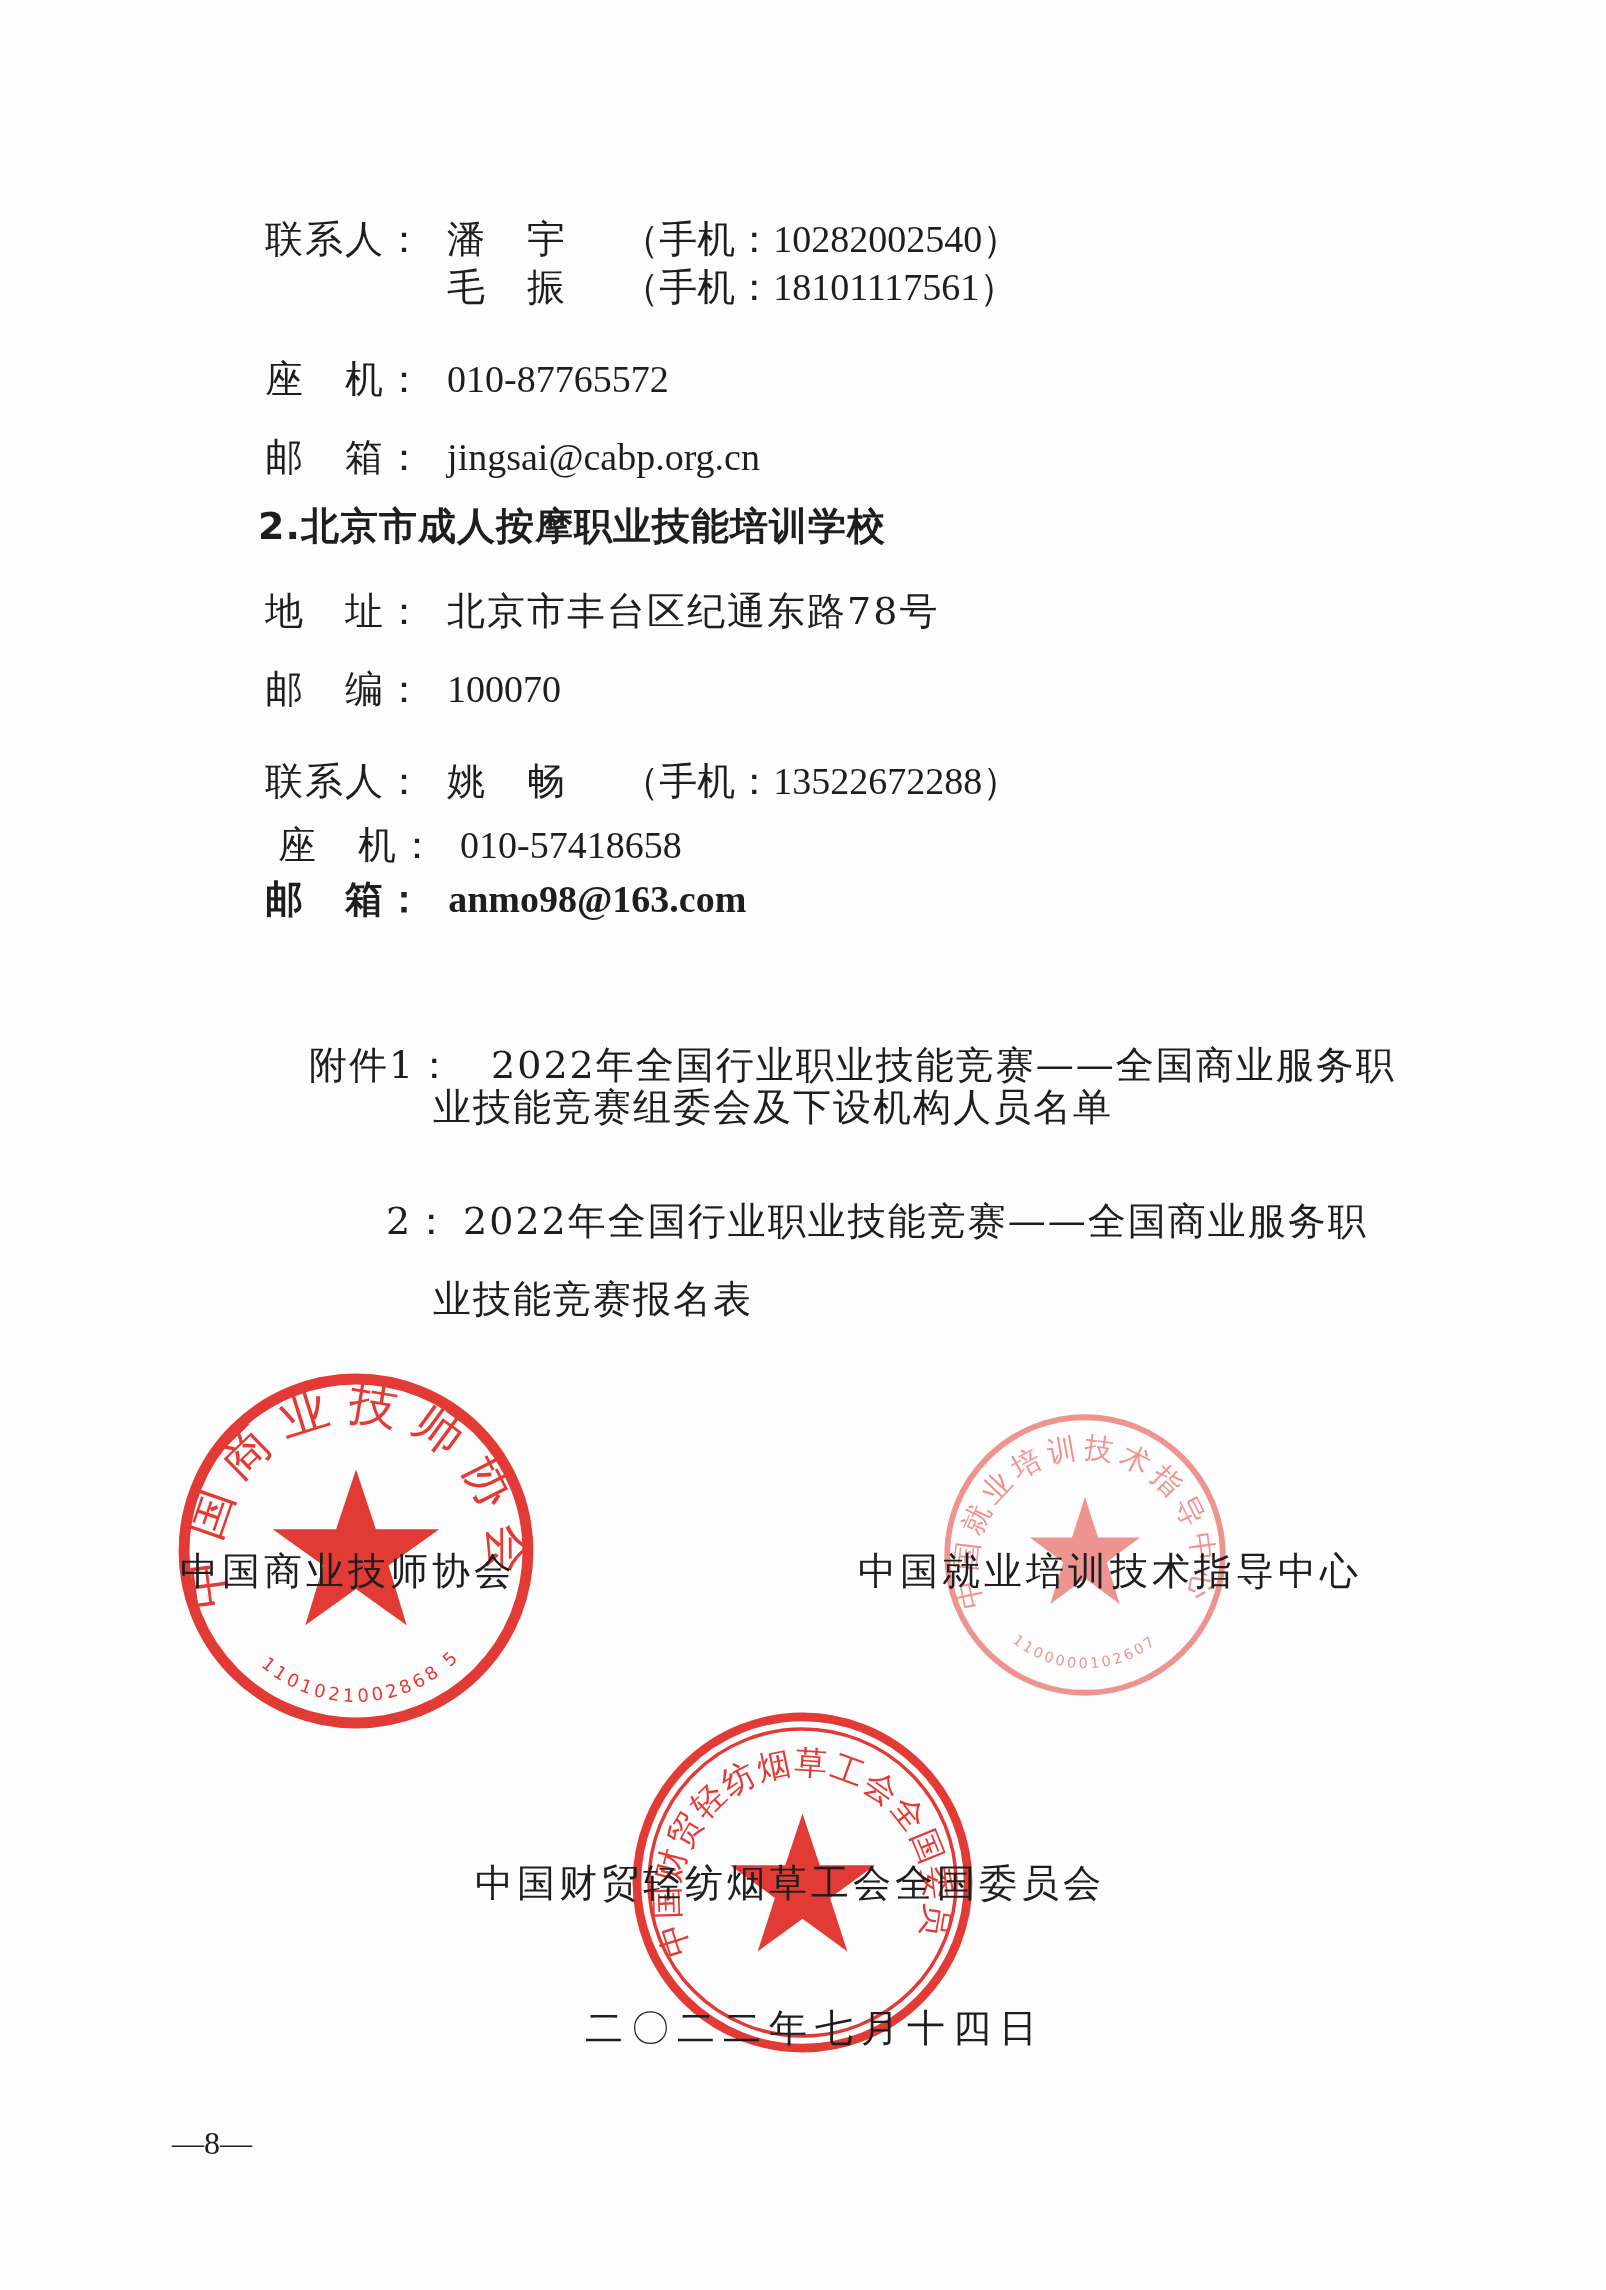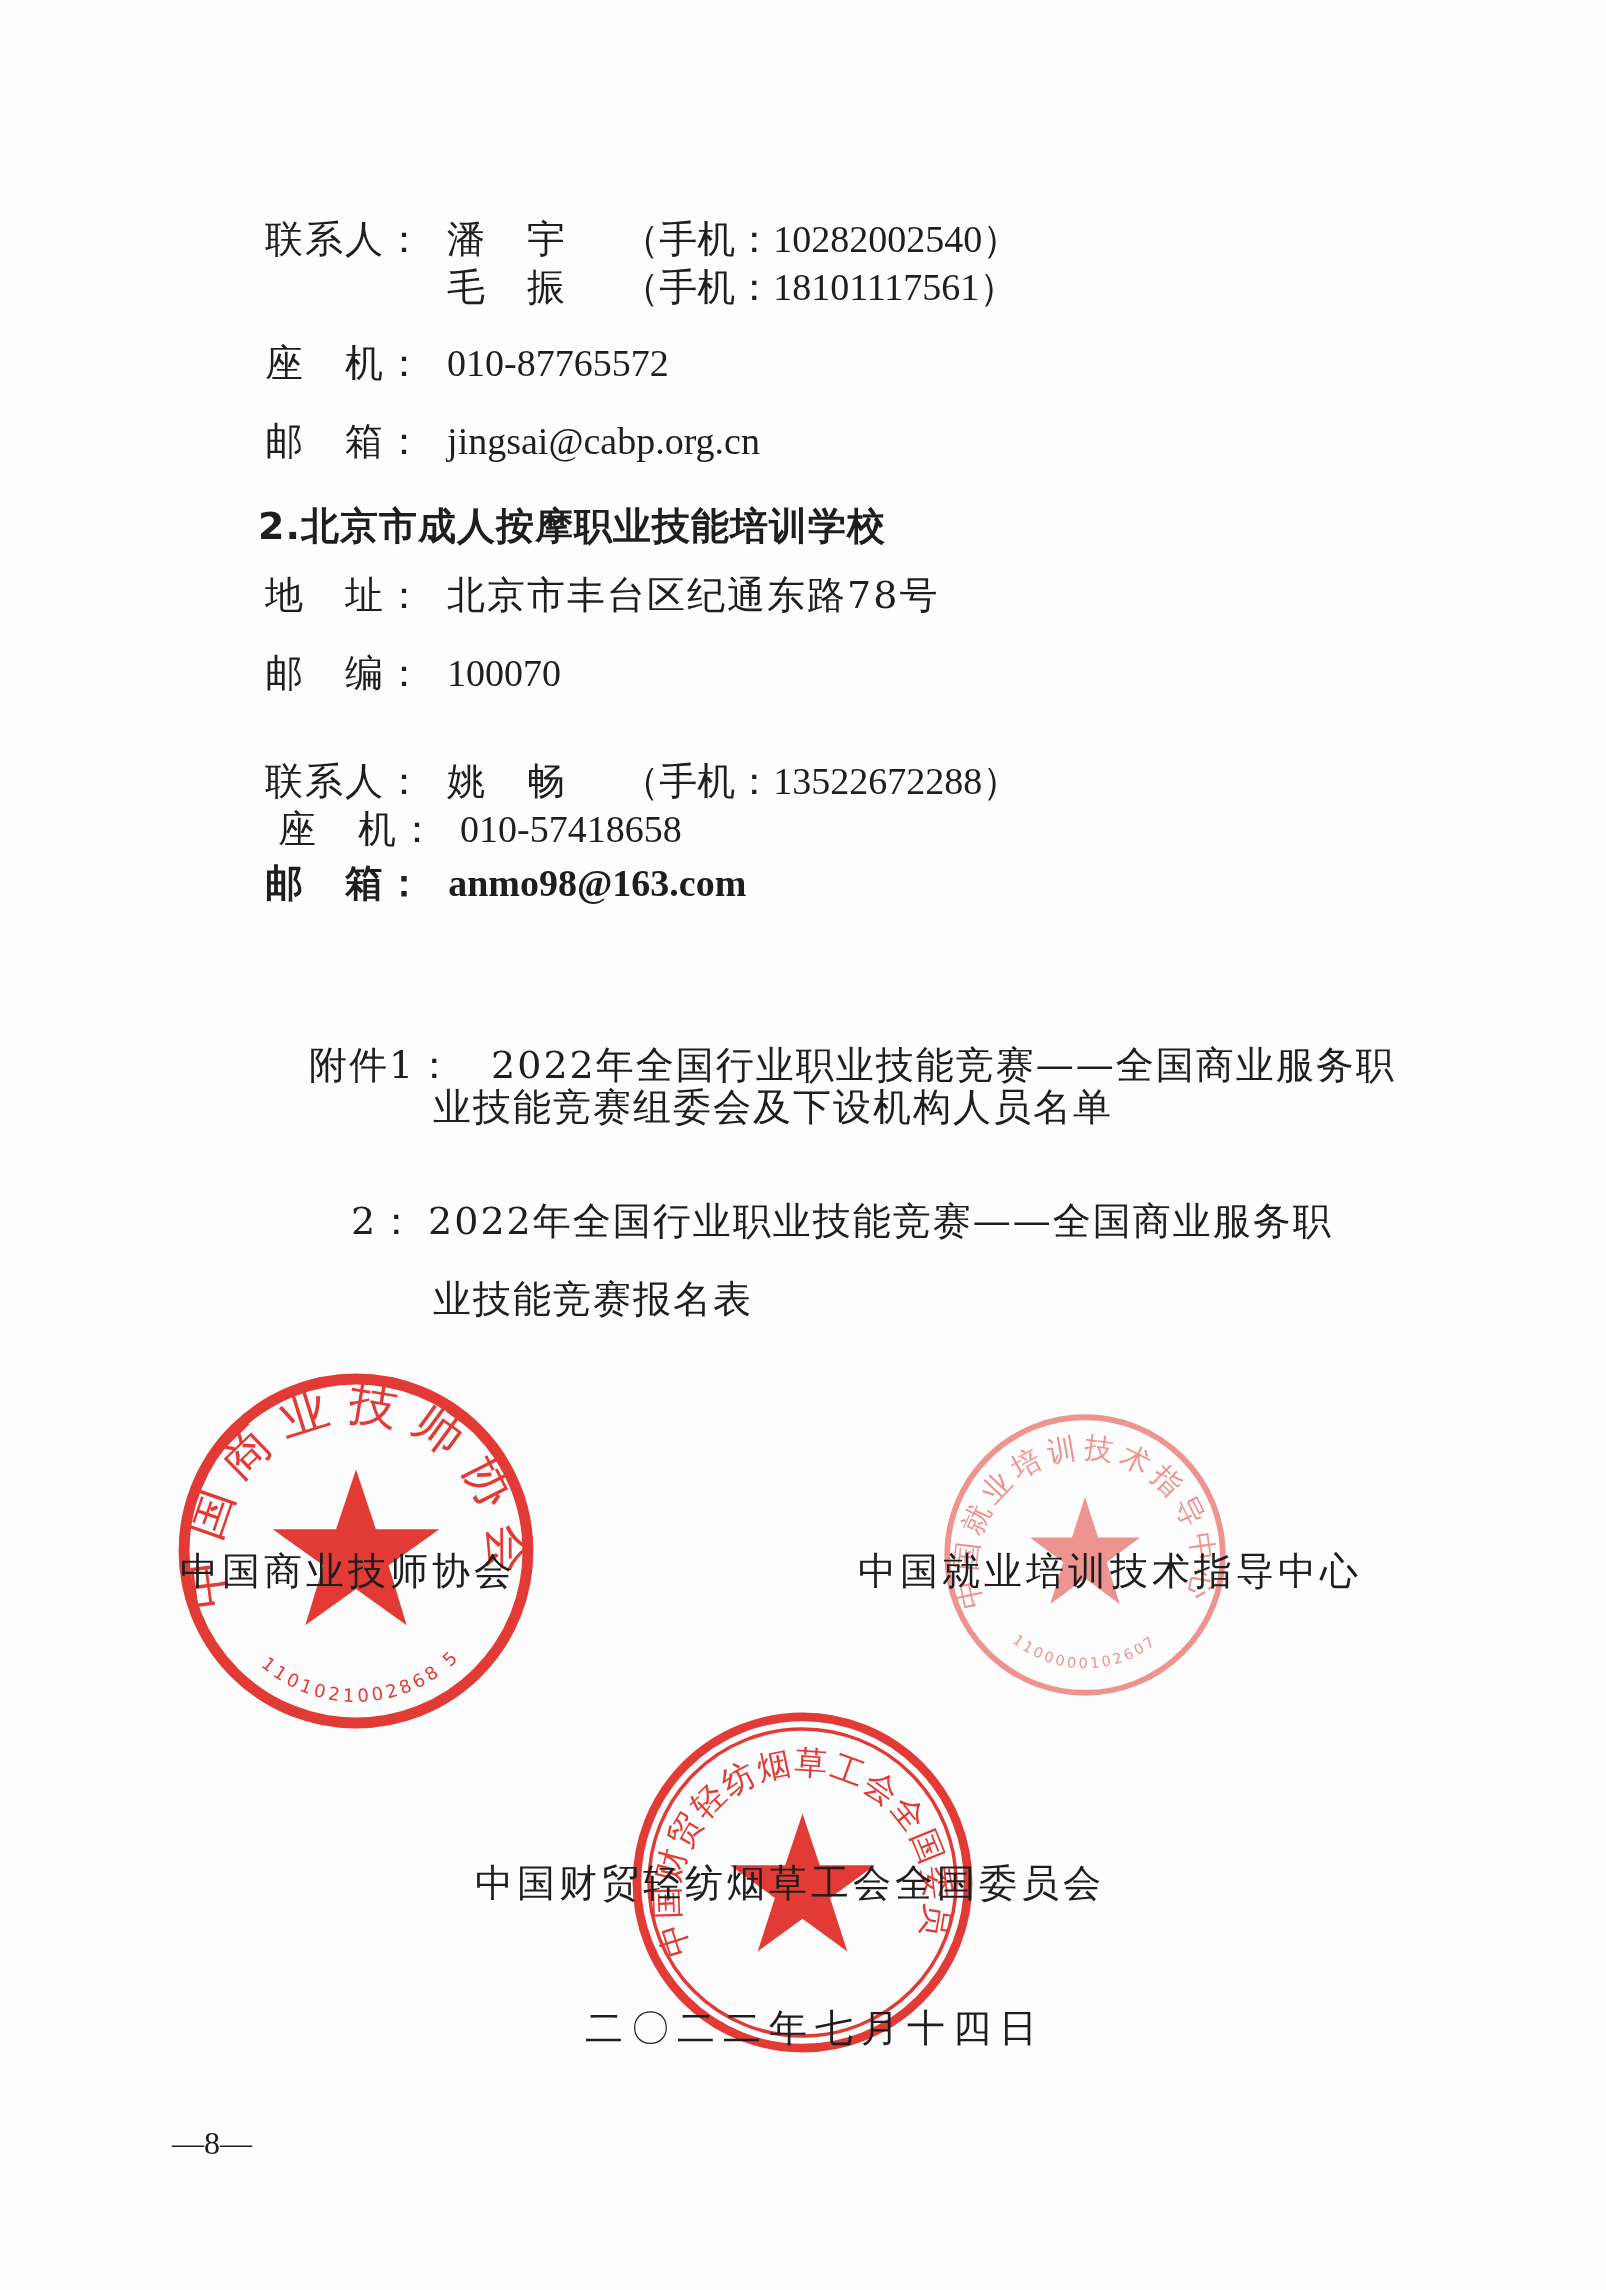--- a/index.html
+++ b/index.html
@@ -10,21 +10,21 @@
     font-family: "DejaVu Serif", "Liberation Serif", serif;
     color: #1e1e1e;
   }
   .line {
     position: absolute;
     font-size: 38px;
     line-height: 46px;
     white-space: nowrap;
     letter-spacing: 2px;
   }
-  .lbl { display: inline-block; }
+  .lbl { display: inline-block; margin-top: 16px; }
   .lbl-3 { width: 168px; }
   .bold { font-weight: bold; font-family: "DejaVu Sans", "Liberation Sans", sans-serif; letter-spacing: 1px; }
   .num { font-family: "Liberation Serif", "DejaVu Serif", serif; letter-spacing: 0; }
   .stamp {
     position: absolute;
     border-radius: 50%;
     box-sizing: border-box;
   }
   .stamp svg { width: 100%; height: 100%; display: block; }
   .sig {
@@ -85,21 +85,21 @@
 <div class="line" style="left:265px; top:860px;font-weight:bold;">
   <span class="lbl lbl-3">邮　箱：</span>
   <span class="num">anmo98@163.com</span>
 </div>
 
 <div class="line" style="left:265px; top:1042px;">
   <span style="display:inline-block;width:168px;margin-left:44px;">附件1：</span>
   <span>2022年全国行业职业技能竞赛——全国商业服务职</span>
 </div>
 <div class="line" style="left:433px; top:1084px;">业技能竞赛组委会及下设机构人员名单</div>
-<div class="line" style="left:351px; top:1198px;">
+<div class="line" style="left:386px; top:1198px;">
   <span style="display:inline-block;width:63px;">2：</span>
   <span>2022年全国行业职业技能竞赛——全国商业服务职</span>
 </div>
 <div class="line" style="left:433px; top:1276px;">业技能竞赛报名表</div>
 
 <div class="stamp" style="left:175px; top:1370px; width:362px; height:362px;">
   <svg viewBox="0 0 200 200">
     <circle cx="100" cy="100" r="95" fill="none" stroke="#e23a35" stroke-width="6"></circle>
     <defs>
         <path id="arc1" d="M 30 130 A 75 75 0 1 1 170 130"></path>

